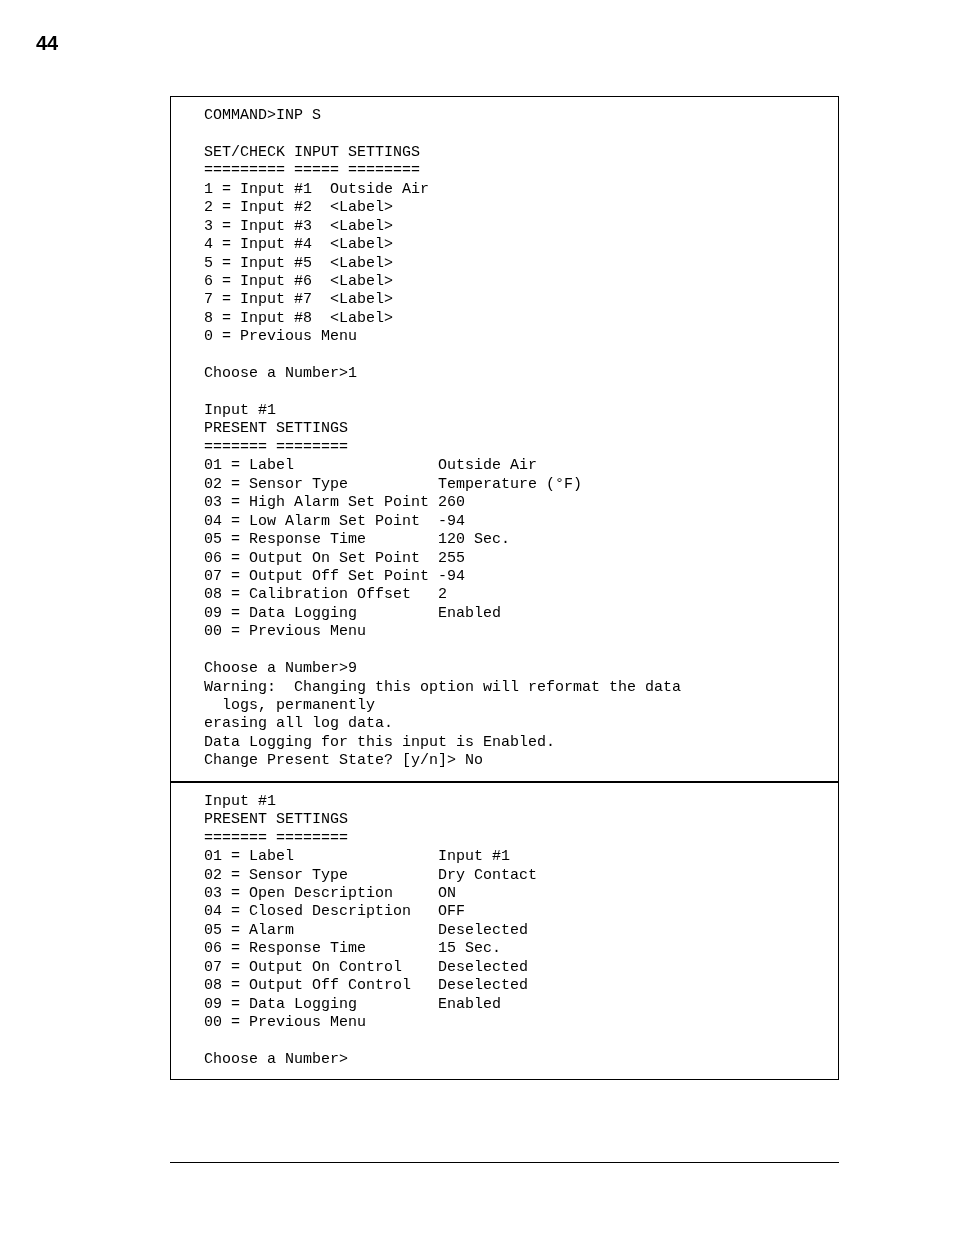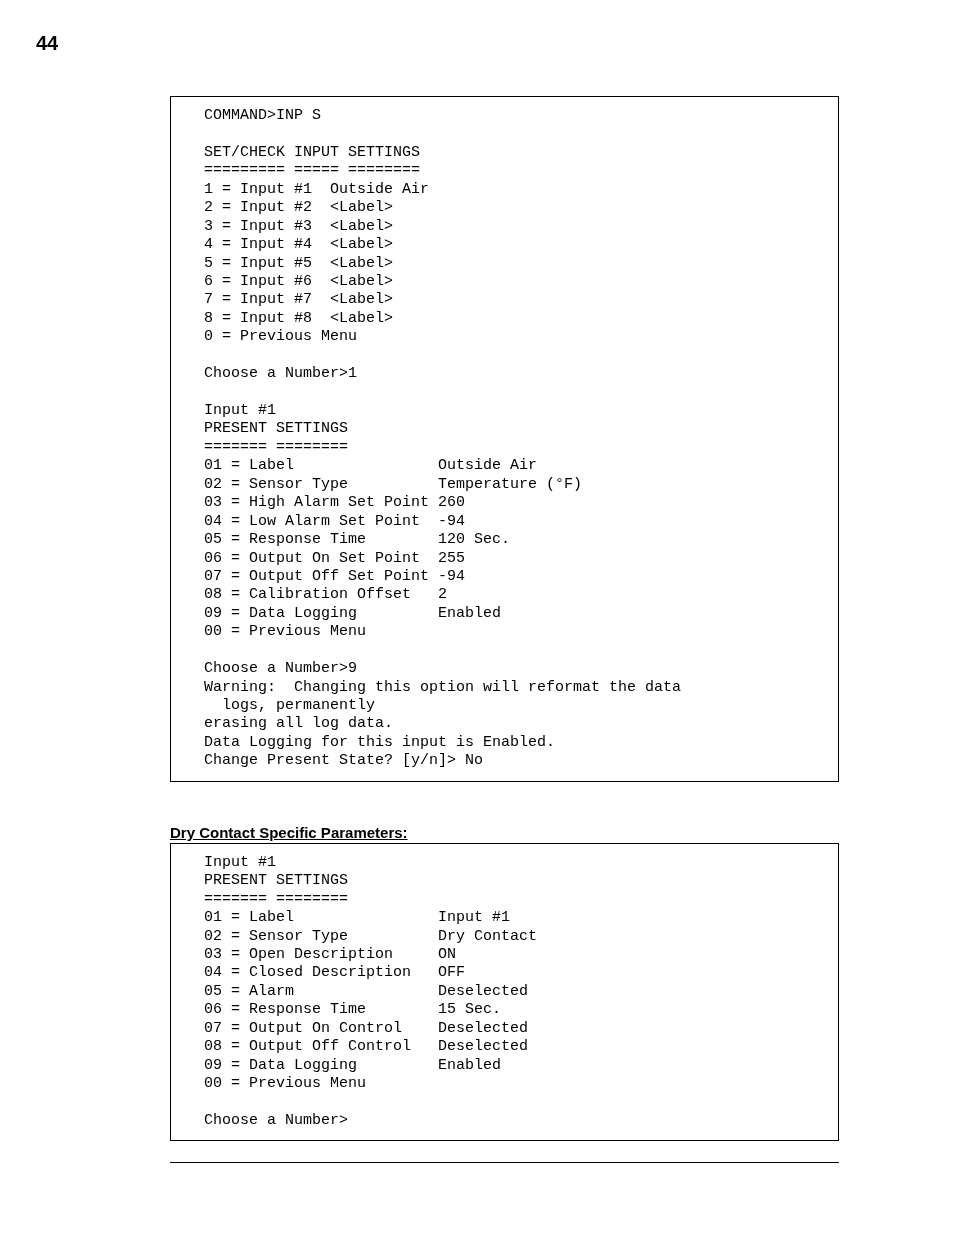--- a/index.html
+++ b/index.html
@@ -81,20 +81,19 @@
 </head>
 <body>
 
 <div class="page">
   <div class="page-number">44</div>
 
   <div class="content">
 
     <div class="terminal" id="box1"><span class="row">COMMAND&gt;INP S</span><span class="row">&nbsp;</span><span class="row">SET/CHECK INPUT SETTINGS</span><span class="row">========= ===== ========</span><span class="row">1 = Input #1  Outside Air</span><span class="row">2 = Input #2  &lt;Label&gt;</span><span class="row">3 = Input #3  &lt;Label&gt;</span><span class="row">4 = Input #4  &lt;Label&gt;</span><span class="row">5 = Input #5  &lt;Label&gt;</span><span class="row">6 = Input #6  &lt;Label&gt;</span><span class="row">7 = Input #7  &lt;Label&gt;</span><span class="row">8 = Input #8  &lt;Label&gt;</span><span class="row">0 = Previous Menu</span><span class="row">&nbsp;</span><span class="row">Choose a Number&gt;1</span><span class="row">&nbsp;</span><span class="row">Input #1</span><span class="row">PRESENT SETTINGS</span><span class="row">======= ========</span><span class="row pair"><span class="k">01 = Label</span><span>Outside Air</span></span><span class="row pair"><span class="k">02 = Sensor Type</span><span>Temperature (°F)</span></span><span class="row pair"><span class="k">03 = High Alarm Set Point</span><span>260</span></span><span class="row pair"><span class="k">04 = Low Alarm Set Point</span><span>-94</span></span><span class="row pair"><span class="k">05 = Response Time</span><span>120 Sec.</span></span><span class="row pair"><span class="k">06 = Output On Set Point</span><span>255</span></span><span class="row pair"><span class="k">07 = Output Off Set Point</span><span>-94</span></span><span class="row pair"><span class="k">08 = Calibration Offset</span><span>2</span></span><span class="row pair"><span class="k">09 = Data Logging</span><span>Enabled</span></span><span class="row pair"><span class="k">00 = Previous Menu</span><span></span></span><span class="row">&nbsp;</span><span class="row">Choose a Number&gt;9</span><span class="row">Warning:  Changing this option will reformat the data</span><span class="row">  logs, permanently</span><span class="row">erasing all log data.</span><span class="row">Data Logging for this input is Enabled.</span><span class="row">Change Present State? [y/n]&gt; No</span></div>
 
-    <div class="section-heading">Dry Contact  Specific Parameters:</div>
 
     <div class="terminal" id="box2"><span class="row">Input #1</span><span class="row">PRESENT SETTINGS</span><span class="row">======= ========</span><span class="row pair"><span class="k">01 = Label</span><span>Input #1</span></span><span class="row pair"><span class="k">02 = Sensor Type</span><span>Dry Contact</span></span><span class="row pair"><span class="k">03 = Open Description</span><span>ON</span></span><span class="row pair"><span class="k">04 = Closed Description</span><span>OFF</span></span><span class="row pair"><span class="k">05 = Alarm</span><span>Deselected</span></span><span class="row pair"><span class="k">06 = Response Time</span><span>15 Sec.</span></span><span class="row pair"><span class="k">07 = Output On Control</span><span>Deselected</span></span><span class="row pair"><span class="k">08 = Output Off Control</span><span>Deselected</span></span><span class="row pair"><span class="k">09 = Data Logging</span><span>Enabled</span></span><span class="row pair"><span class="k">00 = Previous Menu</span><span></span></span><span class="row">&nbsp;</span><span class="row">Choose a Number&gt;</span></div>
 
   </div>
 
   <div class="footer-rule"></div>
 </div>
 
 </body></html>

